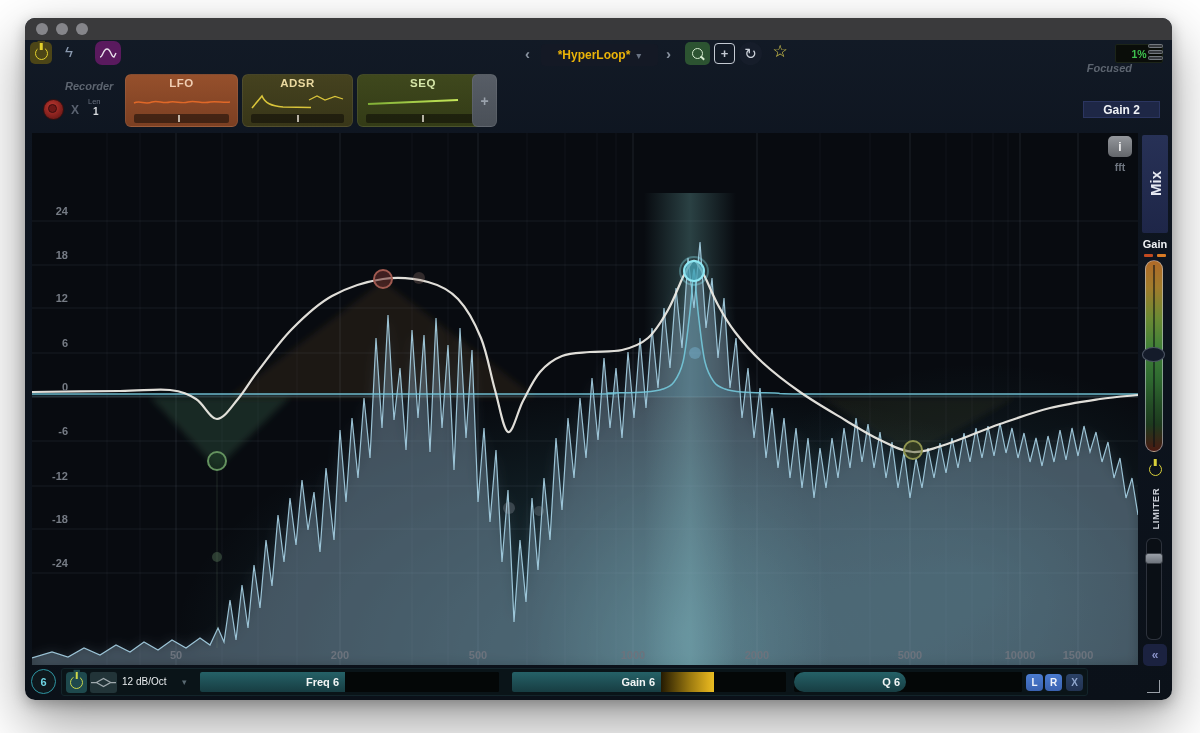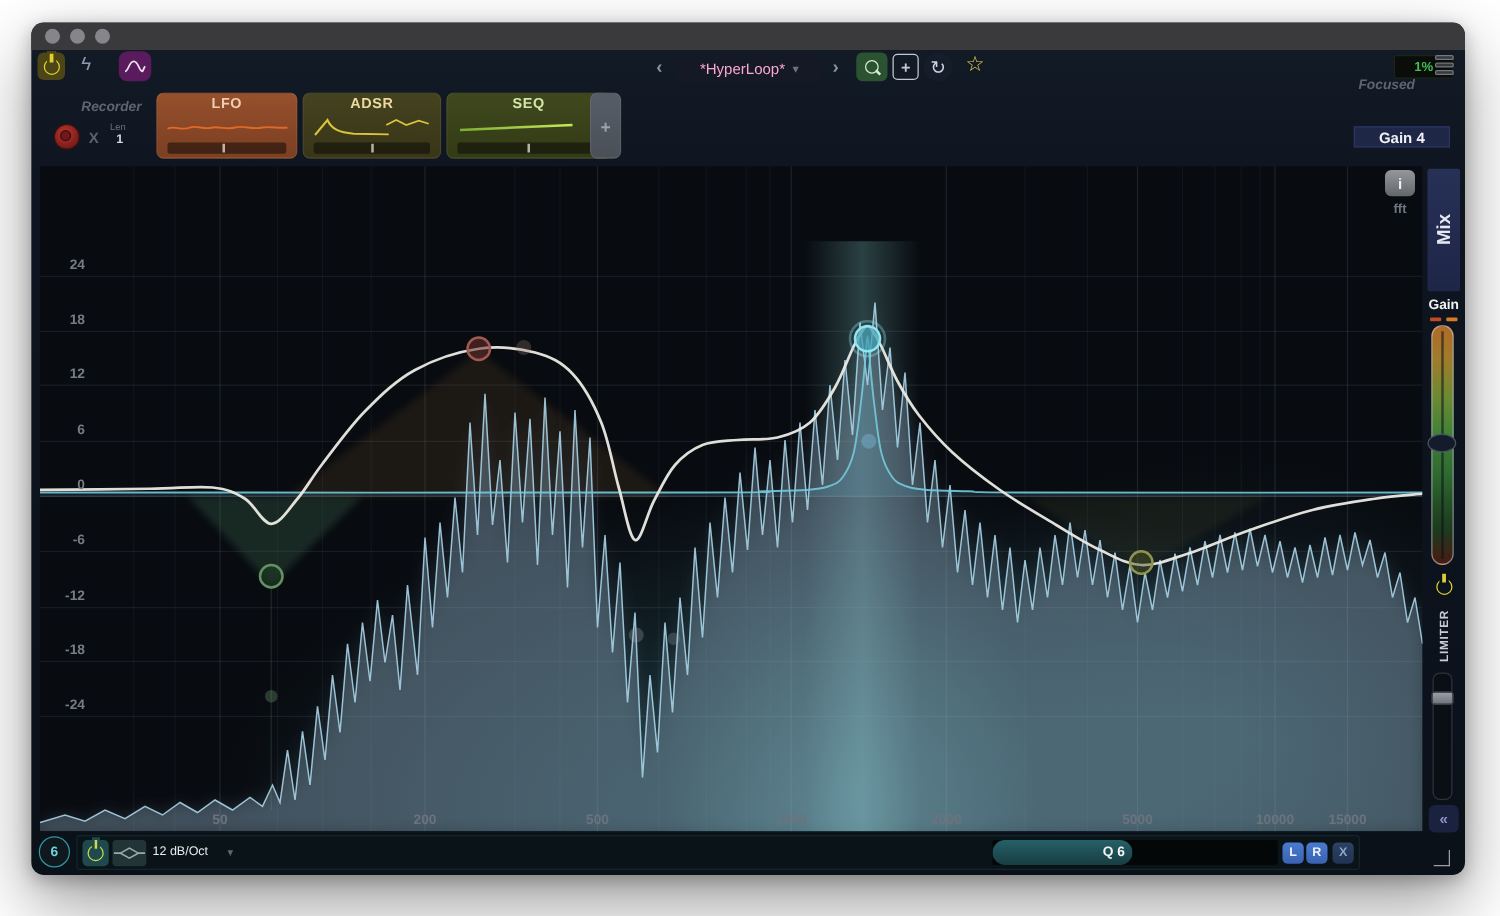--- a/index.html
+++ b/index.html
@@ -11,21 +11,21 @@
   .titlebar{position:absolute;left:0;top:0;right:0;height:22px;background:#3a3a3c;display:flex;align-items:center;}
   .traffic{position:absolute;left:11px;top:5px;display:flex;gap:8px;}
   .tl{width:12px;height:12px;border-radius:50%;background:#85858a;}
   .title{width:100%;text-align:center;color:#cacACB;color:#cacacc;font-size:12px;}
   
   .tb-btn{position:absolute;display:flex;align-items:center;justify-content:center;border-radius:5px;}
   .pwr{position:relative;width:11px;height:11px;border:1.8px solid currentColor;border-radius:50%;display:inline-block;}
   .pwr::before{content:"";position:absolute;left:50%;top:-5px;width:2.5px;height:7px;background:currentColor;
     transform:translateX(-50%);box-shadow:0 0 0 2.2px var(--pwrbg,#0d1219);}
   .preset-box{position:absolute;background:#141925;border-radius:4px;display:flex;align-items:center;justify-content:center;gap:6px;}
-  .preset-name{color:#f9a8d4;font-size:12px;font-weight:normal;}
+  .preset-name{color:#eab308;font-size:12px;font-weight:bold;}
   .caret{color:#6a7383;font-size:10px;}
   .chev{position:absolute;color:#8a93a0;font-size:15px;font-weight:bold;line-height:22px;}
   .mag{position:relative;width:9px;height:9px;border:1.8px solid #d6ecd0;border-radius:50%;}
   .mag::after{content:"";position:absolute;width:5px;height:1.8px;background:#d6ecd0;left:7px;top:8px;transform:rotate(45deg);}
   .percent-badge{position:absolute;width:46px;height:17px;background:#0a0d09;border:1px solid #1c2418;border-radius:2px;
     color:#3ec24e;font-size:10.5px;font-weight:bold;display:flex;align-items:center;justify-content:center;}
   .burger{position:absolute;display:flex;flex-direction:column;gap:2px;}
   .burger span{width:15px;height:4px;border:1px solid #73787f;background:#35383d;border-radius:1.5px;box-sizing:border-box;}
   
   .mod-label{position:absolute;color:#5d6570;font-size:11px;font-weight:bold;font-style:italic;}
@@ -185,21 +185,21 @@
       </svg>
       <div class="mod-slider">
           <i style="left:49%;"></i>
         </div>
     </div>
     <div class="mod-card" style="left:447px;width:25px;background:linear-gradient(180deg,#575d66,#4a5058);display:flex;align-items:center;justify-content:center;color:#9aa2ac;font-size:14px;font-weight:bold;">
       <span>+</span>
     </div>
 
     <div class="mod-label" style="left:1053px;top:44px;width:54px;text-align:right;">Focused</div>
-    <div class="focus-box" style="left:1058px;top:83px;width:77px;height:17px;">Gain 4</div>
+    <div class="focus-box" style="left:1058px;top:83px;width:77px;height:17px;">Gain 2</div>
 
     <div class="graph">
       <svg id="eq-svg" width="1106" height="532" viewBox="0 0 1106 532">
           <defs>
             <radialGradient id="glowA">
               <stop offset="0%" stop-color="rgba(70,150,160,0.35)"></stop>
               <stop offset="100%" stop-color="rgba(70,150,160,0)"></stop>
             </radialGradient>
             <radialGradient id="glowB">
               <stop offset="0%" stop-color="rgba(130,225,220,0.33)"></stop>
@@ -328,20 +328,33 @@
         <span class="pwr" style="--pwrbg:#1e494d;"></span>
       </div>
       <div class="bb-shape">
         <svg width="25" height="15" viewBox="0 0 28 16">
           <path d="M0 8 H6 M22 8 H28 M6 8 L14 3.5 L22 8 L14 12.5 Z" fill="none" stroke="#9fa9ad" stroke-width="1.4"></path>
         </svg>
       </div>
       <div class="bb-slope">12 dB/Oct</div>
       <div class="bb-caret">▾</div>
 
+      <div class="slider" style="left:138px;width:299px;">
+        <div class="fill" style="width:145px;">
+          <span class="slabel">Freq 6</span>
+        </div>
+        <div class="rest"></div>
+      </div>
+      <div class="slider" style="left:450px;width:274px;">
+        <div class="fill" style="width:149px;">
+          <span class="slabel">Gain 6</span>
+        </div>
+        <div class="gold" style="width:53px;"></div>
+        <div class="rest"></div>
+      </div>
       <div class="slider" style="left:732px;width:228px;">
         <div class="fill" style="width:112px;border-radius:10px;">
           <span class="slabel">Q 6</span>
         </div>
         <div class="rest"></div>
       </div>
 
       <div class="lr-btn" style="left:964px;">L</div>
       <div class="lr-btn" style="left:983px;">R</div>
       <div class="lr-btn x-btn" style="left:1004px;">X</div>

